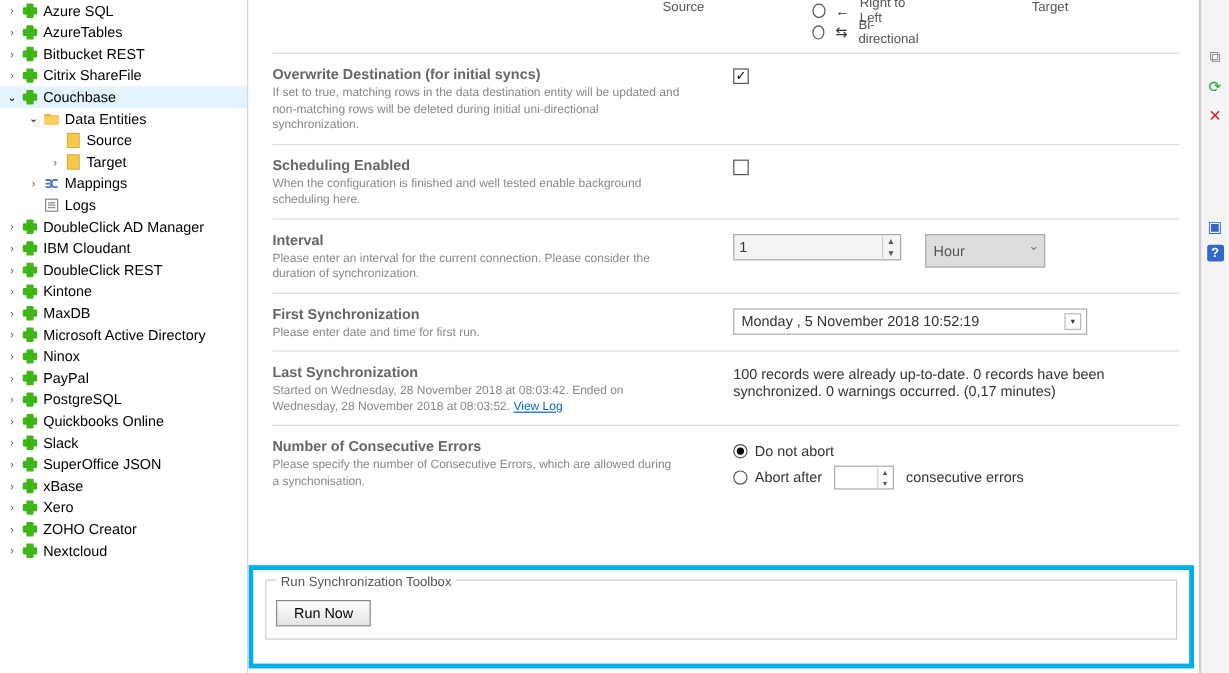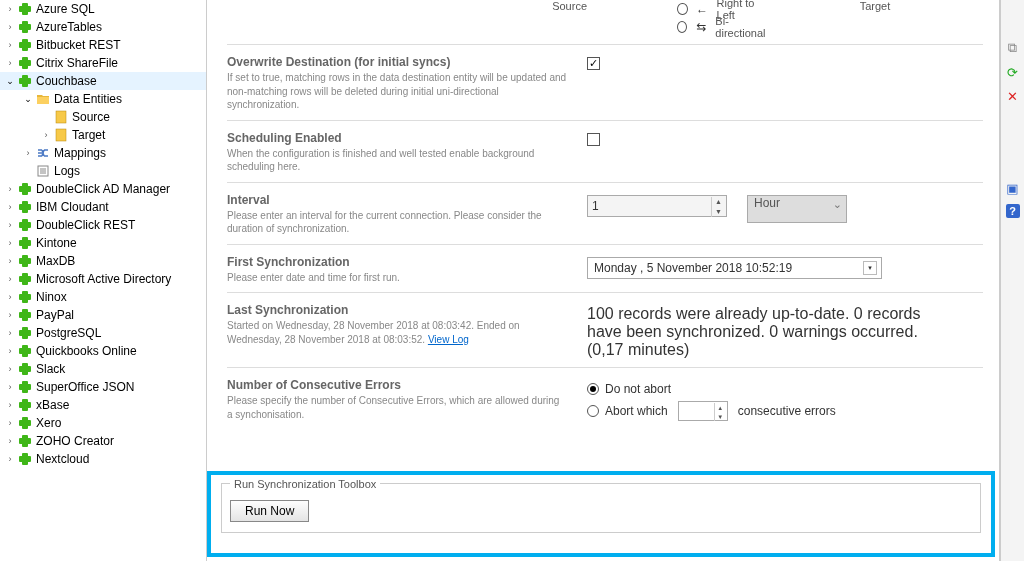--- a/index.html
+++ b/index.html
@@ -61,20 +61,21 @@
     overflow: hidden;
     position: relative;
     border-right: 1px solid #ccc;
     padding: 0 16px 0 20px;
   }
   .section {
     display: flex;
     align-items: flex-start;
     padding: 10px 0 8px 0;
     border-top: 1px solid #ddd;
+    gap: 24px;
   }
   .section:first-child { border-top: none; }
   .section-left {
     width: 360px;
     padding-right: 20px;
   }
   .section-title {
     font-weight: bold;
     font-size: 12px;
     color: #666;
@@ -163,20 +164,21 @@
     justify-content:center;
     color:#555;
     border-left:1px solid #ccc;
   }
   .dropdown {
     width: 100px;
     height: 28px;
     background: #ddd;
     border: 1px solid #aaa;
     display: flex;
+    align-items: center;
     padding: 0 6px;
     margin-left: 20px;
     position: relative;
     color: #555;
   }
   .dropdown::after {
     content: "⌄";
     position: absolute;
     right: 4px;
     top: 2px;
@@ -588,37 +590,37 @@
   </div>
 
   <div class="section">
     <div class="section-left">
       <div class="section-title">Last Synchronization</div>
       <div class="section-desc">
         <span>Started  on Wednesday, 28 November 2018 at 08:03:42. Ended on Wednesday, 28 November 2018 at 08:03:52. </span><span class="link">View Log</span>
       </div>
     </div>
     <div class="section-right">
-      <div style="font-size:16px;color:#333;max-width:340px;">100 records were already up-to-date. 0 records have been synchronized. 0 warnings occurred. (0,17 minutes)</div>
+      <div style="font-size:12px;color:#333;max-width:340px;">100 records were already up-to-date. 0 records have been synchronized. 0 warnings occurred. (0,17 minutes)</div>
     </div>
   </div>
 
   <div class="section" style="border-bottom:none;">
     <div class="section-left">
       <div class="section-title">Number of Consecutive Errors</div>
       <div class="section-desc">Please specify the number of Consecutive Errors, which are allowed during a synchonisation.</div>
     </div>
     <div class="section-right" style="flex-direction:column;gap:4px;">
       <div class="radio-row">
         <span class="radio-circle checked"></span>
         <span>Do not abort</span>
       </div>
       <div class="radio-row">
         <span class="radio-circle"></span>
-        <span>Abort which</span>
+        <span>Abort after</span>
         <span class="small-input">
           <div class="spin">
               <div>▲</div>
               <div>▼</div>
             </div>
         </span>
         <span>consecutive errors</span>
       </div>
     </div>
   </div>

